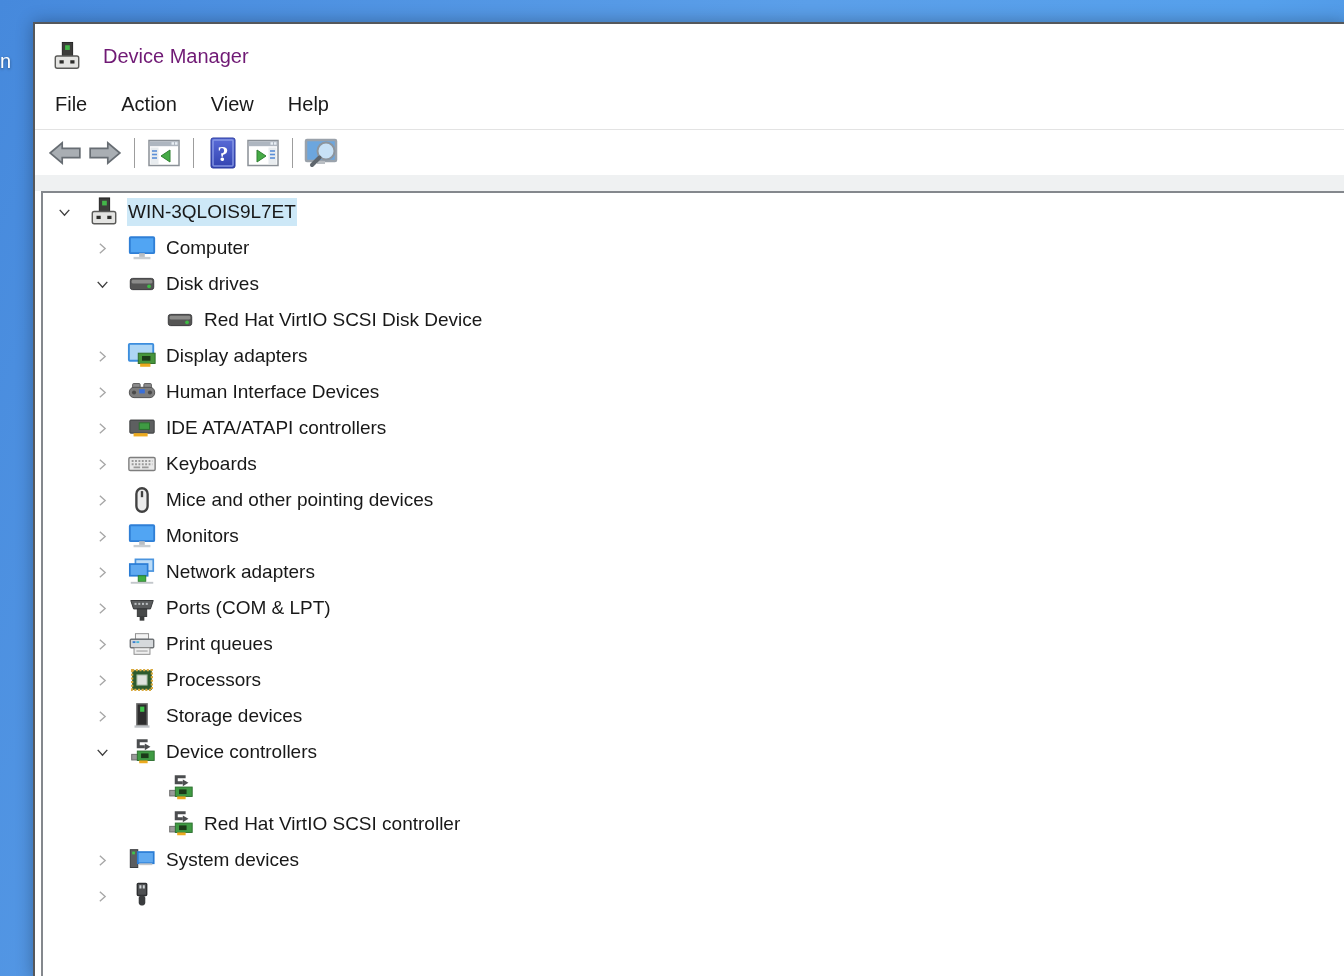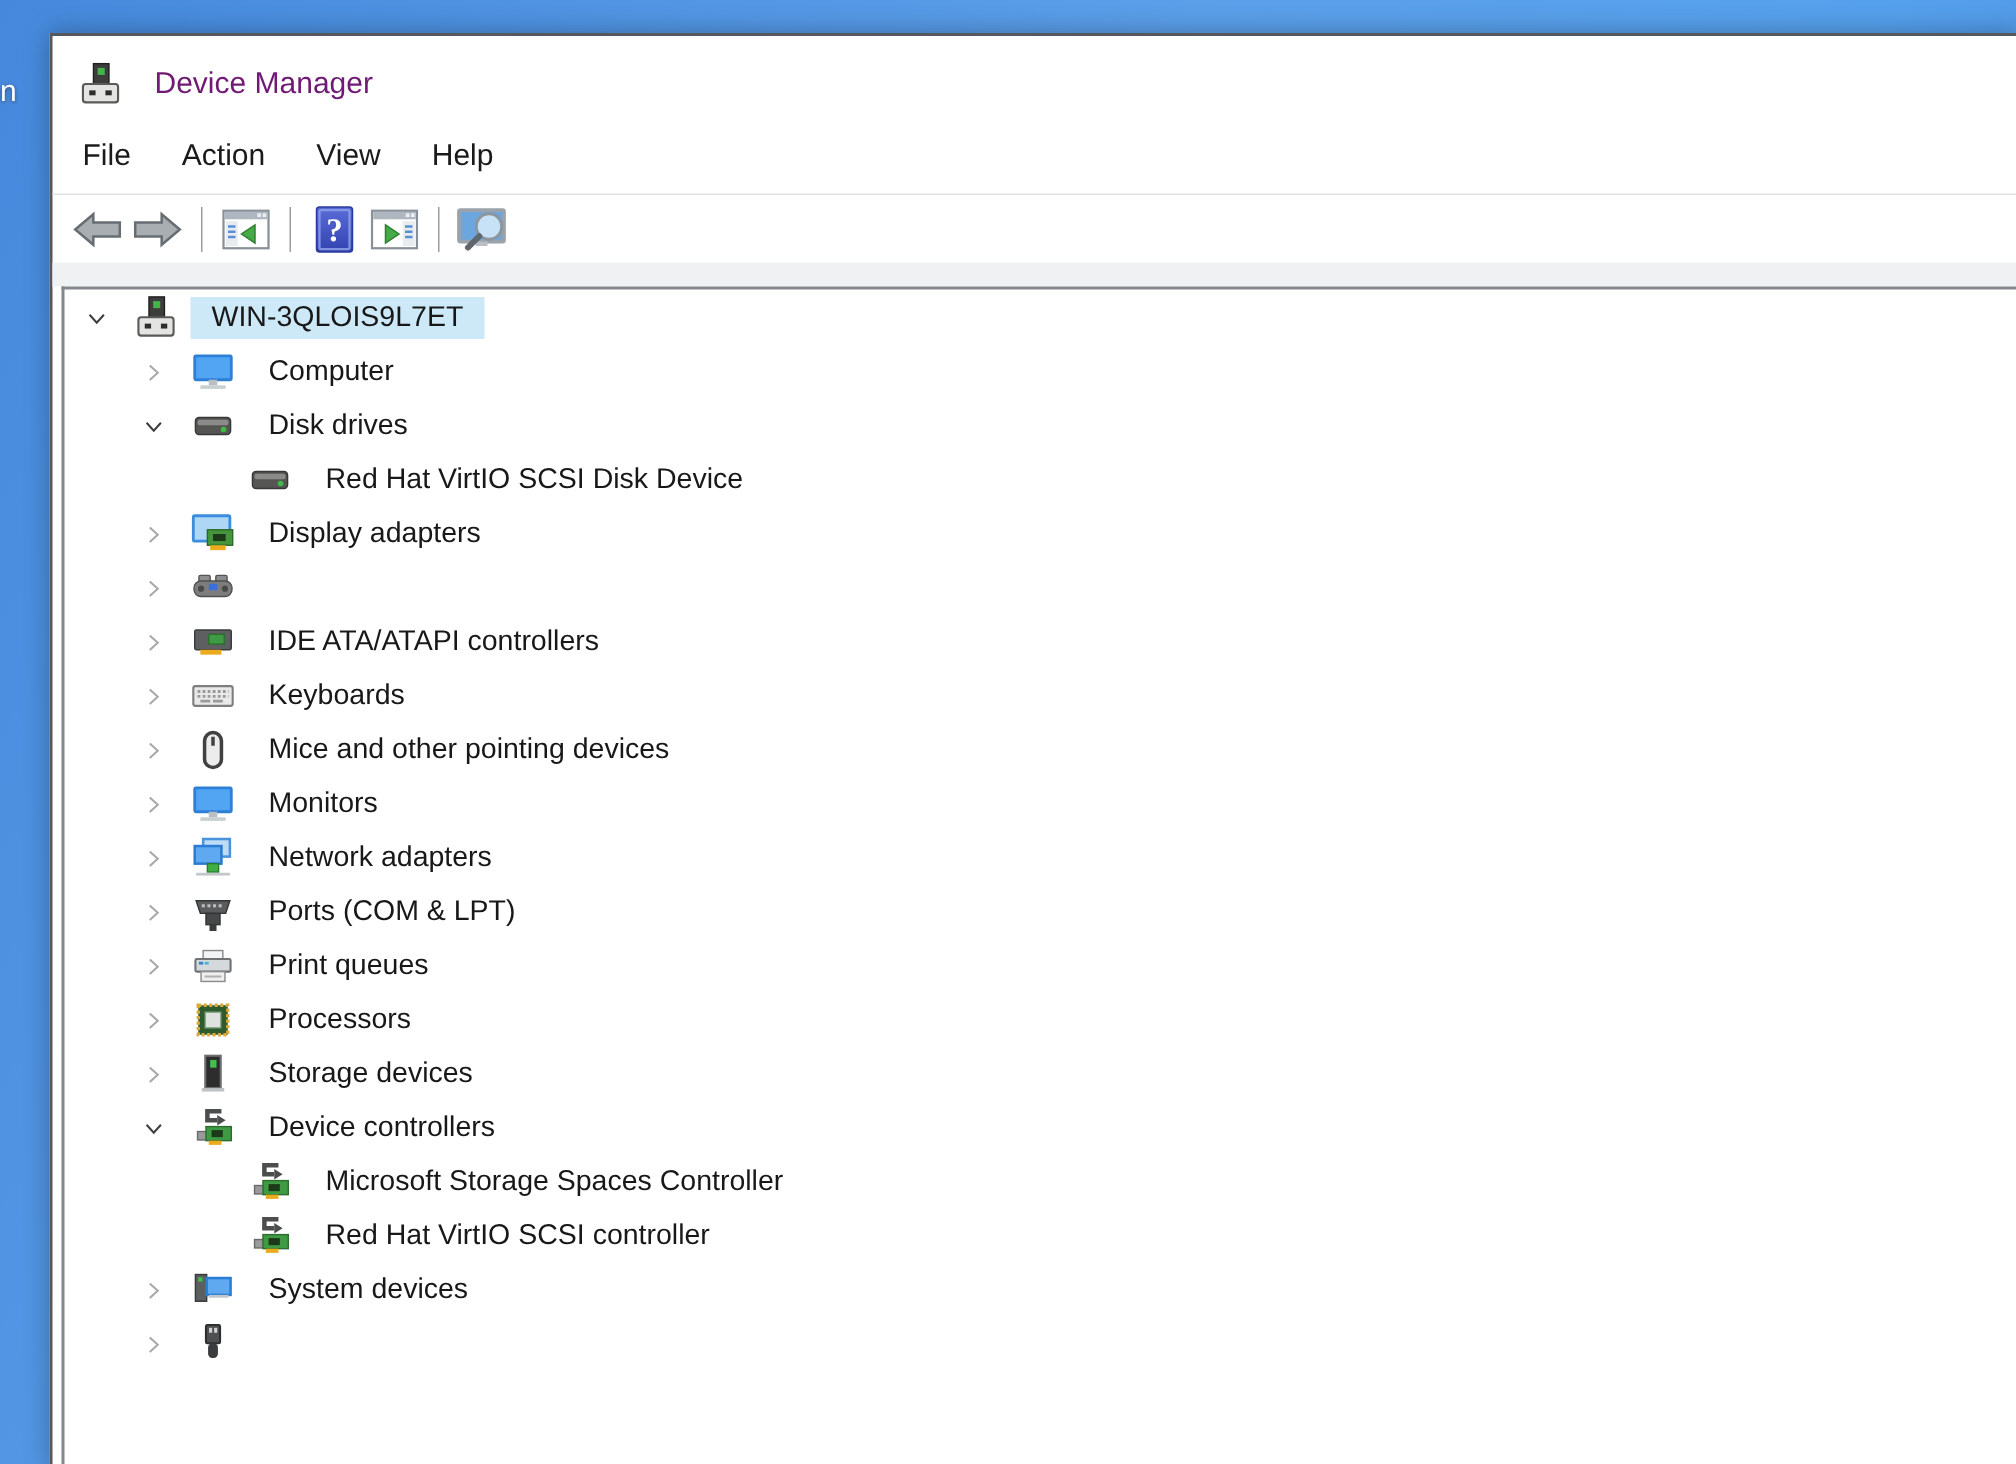--- a/index.html
+++ b/index.html
@@ -25,21 +25,21 @@
   .tb-sep{width:1px;height:30px;background:#9d9d9d;margin:0 9px}
   .header-strip{height:16px;background:#eff1f2}
   .tree-panel{position:absolute;left:6px;right:-3px;top:167px;bottom:-3px;
     border-top:2px solid #84888d;border-left:2px solid #84888d;background:#fff;
     padding-top:1px;overflow:hidden}
   .tree-row{display:flex;align-items:center;height:36px;white-space:nowrap}
   .expander{width:30px;height:30px;flex:0 0 30px;display:flex;align-items:center;justify-content:center}
   .expander svg{width:17px;height:17px;display:block}
   .tree-ico{width:30px;height:30px;flex:0 0 30px;margin-left:10px}
   .tree-ico svg{width:30px;height:30px;display:block}
-  .tree-label{margin-left:8px;font-size:19px;color:#181818;padding:3px 14px}
+  .tree-label{margin-left:8px;font-size:19px;color:#181818;padding:3px 1px}
   .tree-label.selected{background:#cde8f7}
 </style>
 </head>
 <body>
 
 <div class="desktop-fragment">n</div>
 
 <div class="window">
   <div class="titlebar">
     <span class="title-ico" id="title-icon">
@@ -218,20 +218,21 @@
         <span class="tree-ico">
           <svg viewBox="0 0 32 32">
             <rect x="6" y="7" width="8" height="7" rx="1" fill="#8d8d8d" stroke="#555555"></rect>
             <rect x="18" y="7" width="8" height="7" rx="1" fill="#8d8d8d" stroke="#555555"></rect>
             <rect x="2.5" y="11" width="27" height="11" rx="5" fill="#7d7d7d" stroke="#4f4f4f"></rect>
             <rect x="13" y="13" width="6" height="4.5" fill="#3a6fd8"></rect>
             <circle cx="7.5" cy="16.5" r="2.2" fill="#4a4a4a"></circle>
             <circle cx="24.5" cy="16.5" r="2.2" fill="#4a4a4a"></circle>
           </svg>
         </span>
+        <span class="tree-label">Human Interface Devices</span>
       </div>
       <div class="tree-row" style="padding-left: 44px;">
         <span class="expander">
           <svg viewBox="0 0 32 32">
             <polyline points="11,7 21,16 11,25" fill="none" stroke="#a8a8a8" stroke-width="2.6"></polyline>
           </svg>
         </span>
         <span class="tree-ico">
           <svg viewBox="0 0 32 32">
             <rect x="3" y="7.5" width="26" height="14" rx="1" fill="#5d5f60" stroke="#3a3c3d"></rect>
@@ -391,21 +392,20 @@
         <span class="tree-ico">
           <svg viewBox="0 0 32 32">
             <path d="M22 4 H12 V10.5 H19" fill="none" stroke="#4b4d4f" stroke-width="3.2"></path>
             <polygon points="19,6.8 19,14.2 25,10.5" fill="#4b4d4f"></polygon>
             <rect x="5" y="18.5" width="7" height="6" fill="#9a9a9a" stroke="#6a6a6a"></rect>
             <rect x="11" y="15" width="18" height="10" fill="#3f9b43" stroke="#2b6e2e"></rect>
             <rect x="15" y="17.5" width="8" height="5" fill="#1c3a19"></rect>
             <rect x="13" y="25" width="9" height="3" fill="#ecaa1f"></rect>
           </svg>
         </span>
-        <span class="tree-label">Microsoft Storage Spaces Controller</span>
       </div>
       <div class="tree-row" style="padding-left: 82px;">
         <span class="expander"></span>
         <span class="tree-ico">
           <svg viewBox="0 0 32 32">
             <path d="M22 4 H12 V10.5 H19" fill="none" stroke="#4b4d4f" stroke-width="3.2"></path>
             <polygon points="19,6.8 19,14.2 25,10.5" fill="#4b4d4f"></polygon>
             <rect x="5" y="18.5" width="7" height="6" fill="#9a9a9a" stroke="#6a6a6a"></rect>
             <rect x="11" y="15" width="18" height="10" fill="#3f9b43" stroke="#2b6e2e"></rect>
             <rect x="15" y="17.5" width="8" height="5" fill="#1c3a19"></rect>

